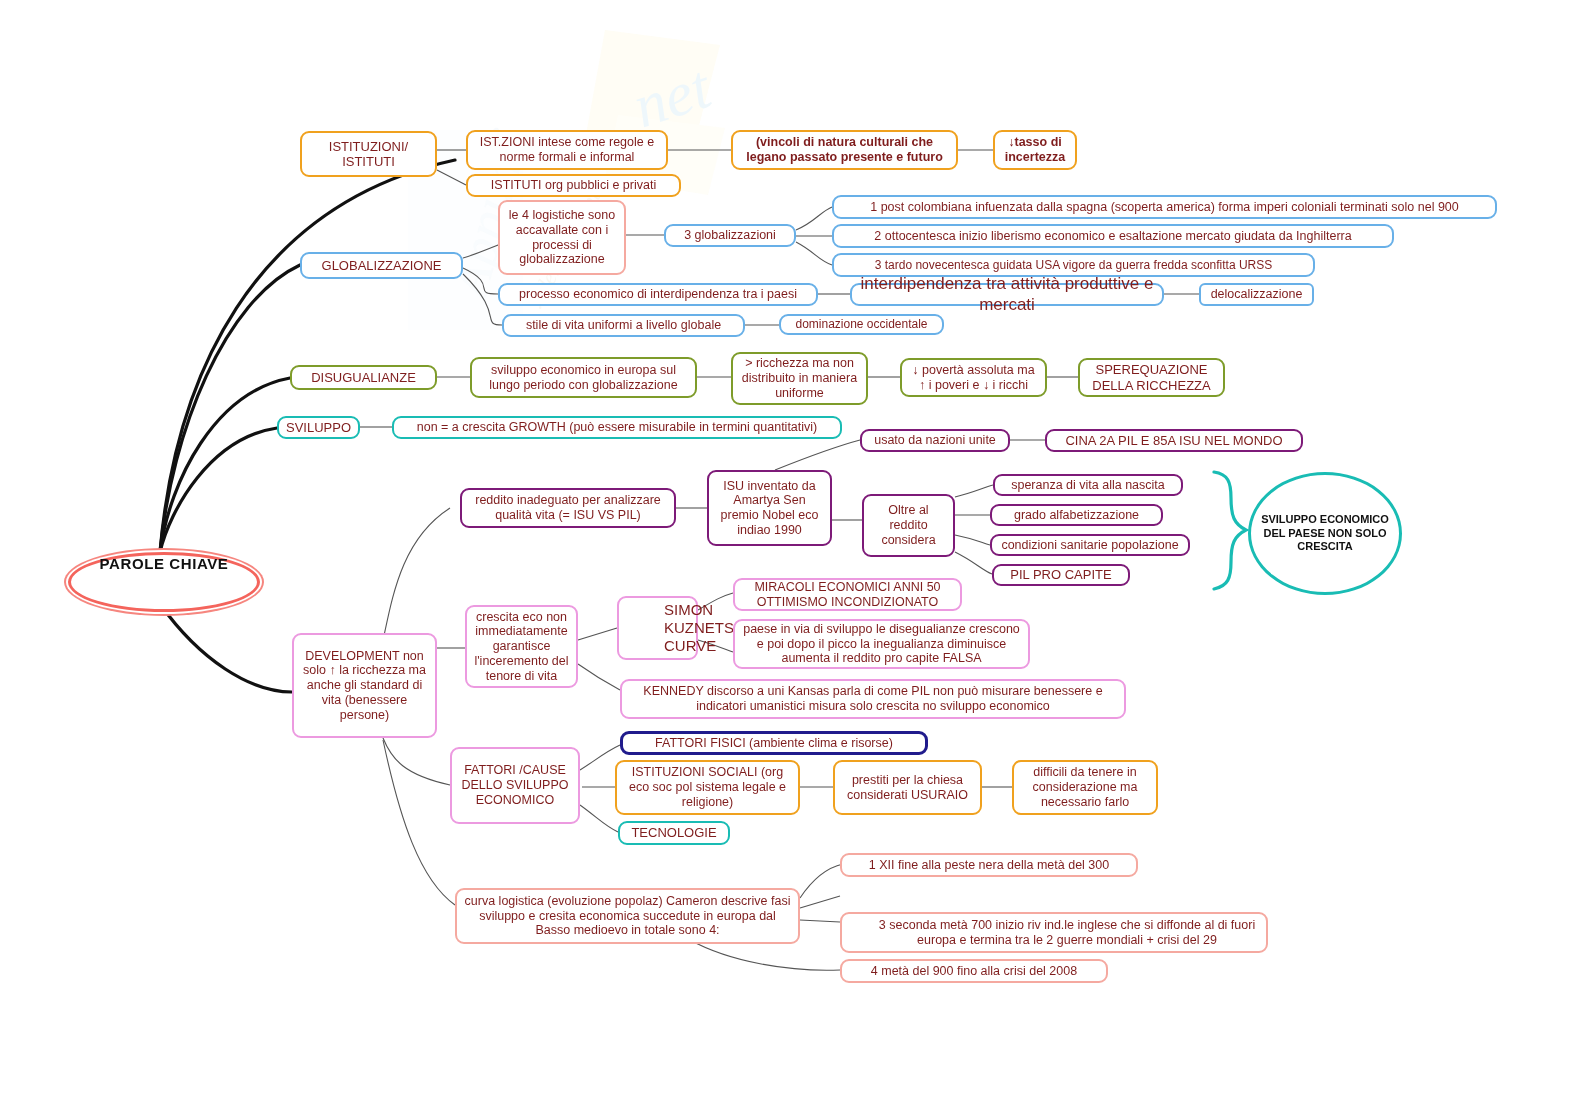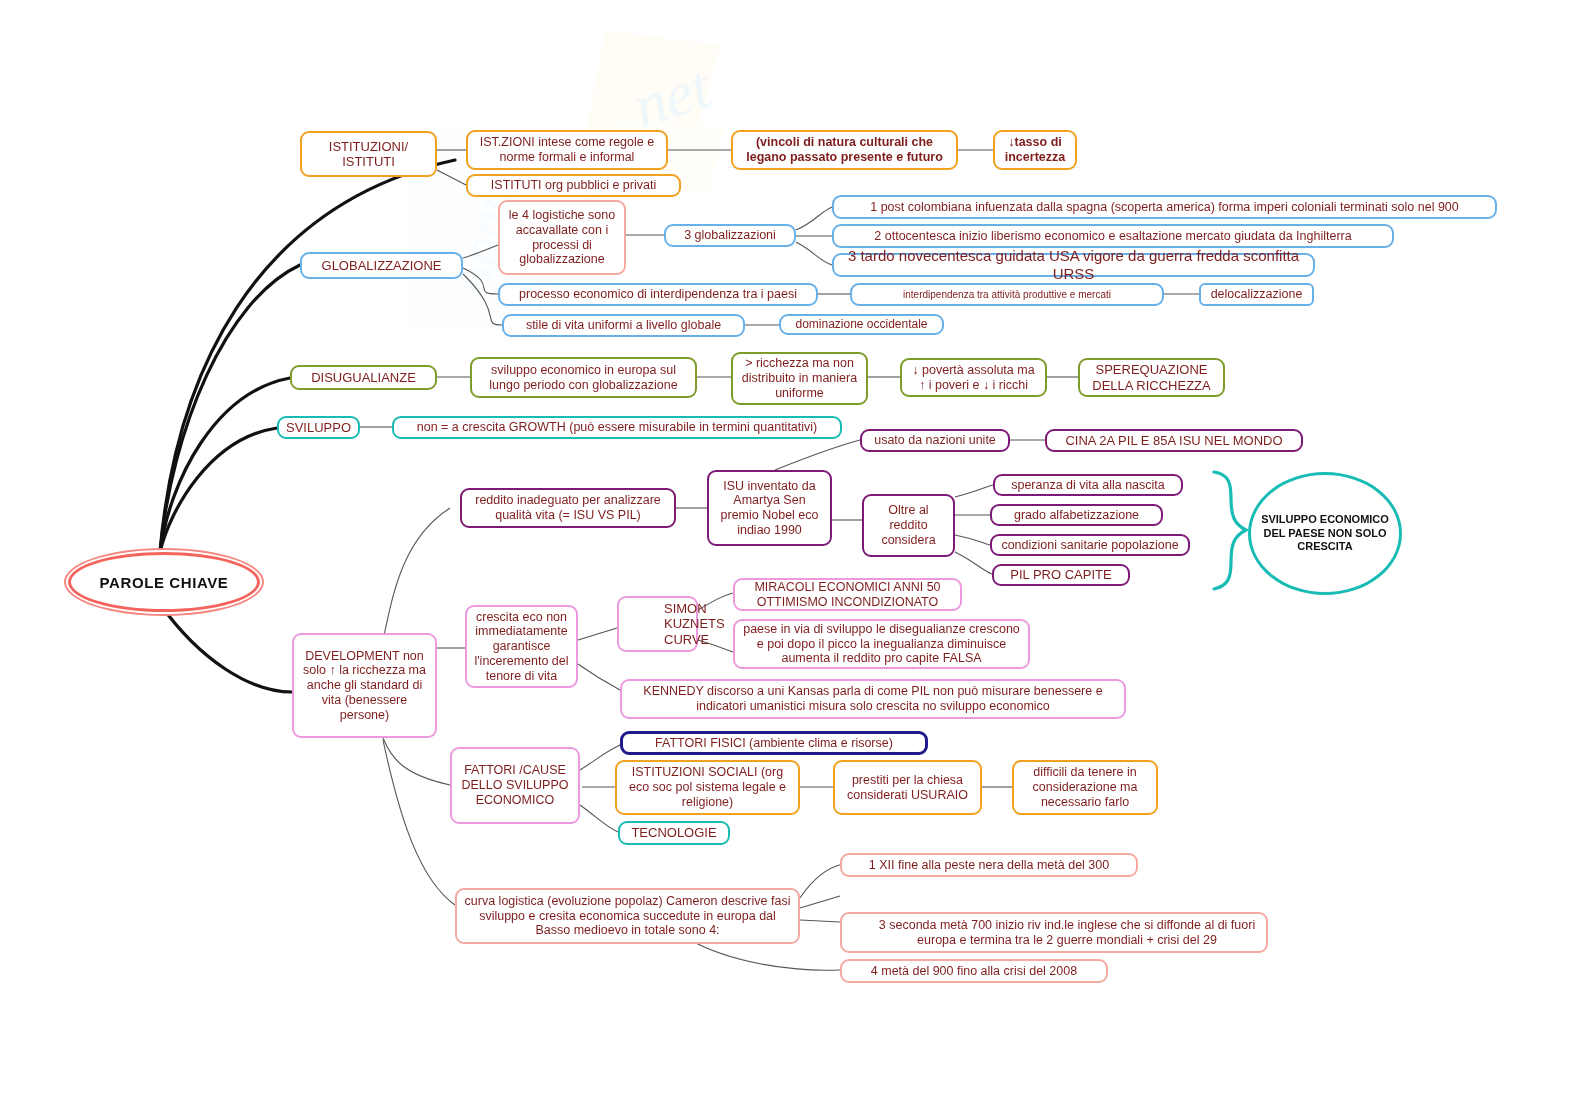--- a/index.html
+++ b/index.html
@@ -24,21 +24,21 @@
   .c-blue{border-color:#68b0e8;}
   .c-green{border-color:#7e9c2a;}
   .c-teal{border-color:#19bcb4;}
   .c-purple{border-color:#7d1a78;}
   .c-pink{border-color:#ec9ae0;}
   .c-pinkpale{border-color:#f5a9a0;}
   .c-navy{border-color:#201b8c;border-width:3px;}
 
   
   #central{position:absolute;left:68px;top:552px;width:186px;height:54px;border:3px solid #f4645c;
-           border-radius:50%;background:#fff;display:flex;align-items:center;justify-content:center;
+           border-radius:50%;background:#fff;display:flex;align-items:flex-start;justify-content:center;
            box-shadow:0 0 0 2px #fff, 0 0 0 4px #f6867f;}
   #central span{font-weight:bold;letter-spacing:.6px;font-size:15px;color:#111;}
 
   
   #teal-ellipse{position:absolute;left:1248px;top:472px;width:148px;height:117px;border:3px solid #19bcb4;
                 border-radius:50%;background:#fff;display:flex;align-items:center;justify-content:center;
                 text-align:center;}
   #teal-ellipse span{font-weight:bold;font-size:11px;line-height:1.25;color:#111;}
 </style>
 </head>
@@ -167,29 +167,29 @@
   </div>
 
   <div class="node c-blue" style="left:832px;top:195px;width:665px;height:24px;font-size:12.5px;">
     <span>1 post colombiana infuenzata dalla spagna (scoperta america) forma imperi coloniali terminati solo nel 900</span>
   </div>
 
   <div class="node c-blue" style="left:832px;top:224px;width:562px;height:24px;font-size:12.5px;">
     <span>2 ottocentesca inizio liberismo economico e esaltazione mercato giudata da Inghilterra</span>
   </div>
 
-  <div class="node c-blue" style="left:832px;top:253px;width:483px;height:24px;font-size:15px;justify-content:flex-end;">
+  <div class="node c-blue" style="left:832px;top:253px;width:483px;height:24px;font-size:12px;justify-content:flex-end;">
     <span>3 tardo novecentesca guidata USA vigore da guerra fredda sconfitta URSS</span>
   </div>
 
   <div class="node c-blue" style="left:498px;top:283px;width:320px;height:23px;font-size:12.5px;">
     <span>processo economico di interdipendenza tra i paesi</span>
   </div>
 
-  <div class="node c-blue" style="left:850px;top:283px;width:314px;height:23px;font-size:10px;">
+  <div class="node c-blue" style="left:850px;top:283px;width:314px;height:23px;font-size:17px;">
     <span>interdipendenza tra attività produttive e mercati</span>
   </div>
 
   <div class="node c-blue" style="left:1199px;top:283px;width:115px;height:23px;font-size:12.5px;border-radius:6px;">
     <span>delocalizzazione</span>
   </div>
 
   <div class="node c-blue" style="left:502px;top:314px;width:243px;height:23px;font-size:12.5px;">
     <span>stile di vita uniformi a livello globale</span>
   </div>
@@ -267,21 +267,21 @@
   </div>
 
   <div class="node c-pink" style="left:292px;top:633px;width:145px;height:105px;font-size:12.5px;">
     <span>DEVELOPMENT non solo ↑ la ricchezza ma anche gli standard di vita (benessere persone)</span>
   </div>
 
   <div class="node c-pink" style="left:465px;top:605px;width:113px;height:83px;font-size:12.5px;">
     <span>crescita eco non immediatamente garantisce l'inceremento del tenore di vita</span>
   </div>
 
-  <div class="node c-pink" style="left:617px;top:596px;width:81px;height:56px;font-size:13px;padding-left:45px;">
+  <div class="node c-pink" style="left:617px;top:596px;width:81px;height:64px;font-size:15px;padding-left:45px;">
     <span>SIMON KUZNETS CURVE</span>
   </div>
 
   <div class="node c-pink" style="left:733px;top:578px;width:229px;height:33px;font-size:12.5px;">
     <span>MIRACOLI ECONOMICI ANNI 50 OTTIMISMO INCONDIZIONATO</span>
   </div>
 
   <div class="node c-pink" style="left:733px;top:619px;width:297px;height:50px;font-size:12.5px;">
     <span>paese in via di sviluppo le disegualianze crescono e poi dopo il picco la inegualianza diminuisce aumenta il reddito pro capite FALSA</span>
   </div>

